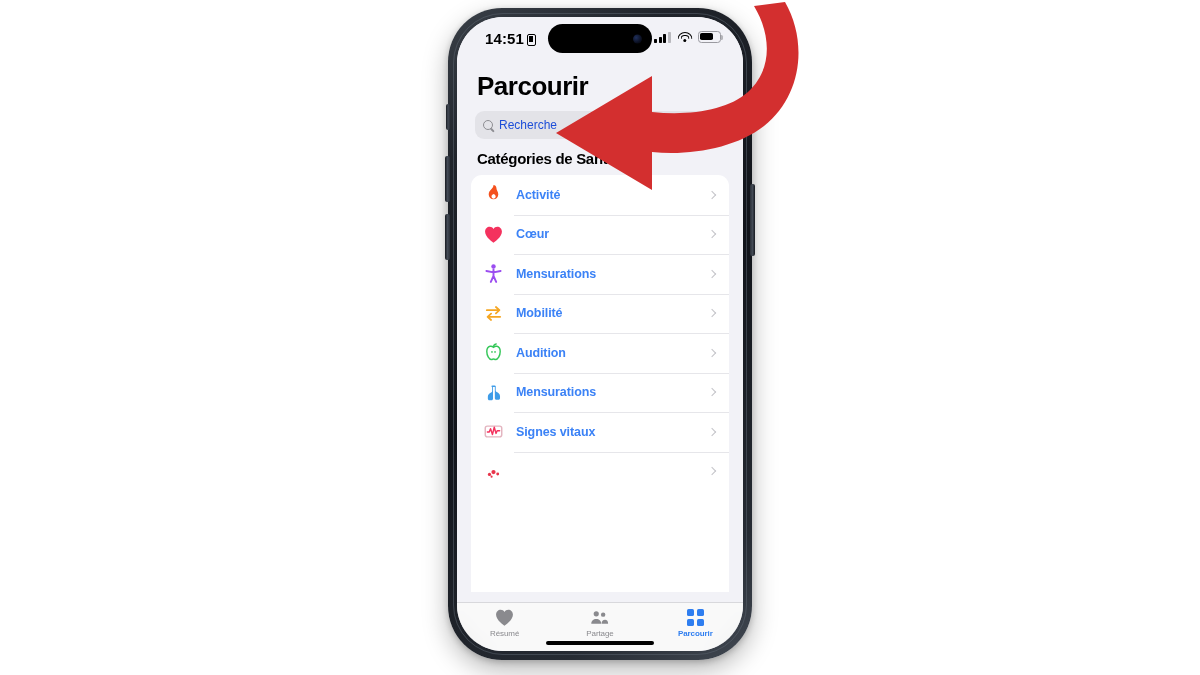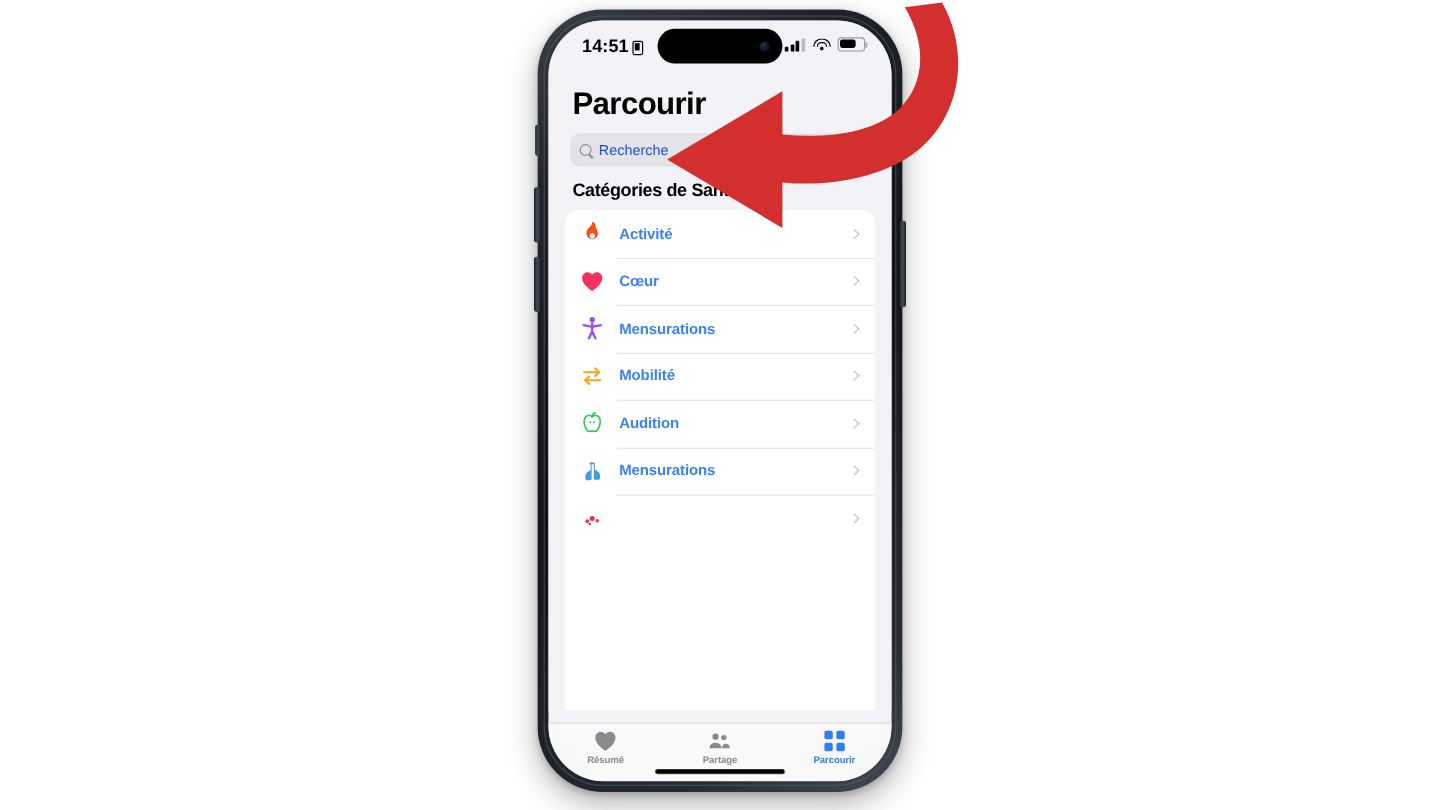--- a/index.html
+++ b/index.html
@@ -137,21 +137,21 @@
   
   .tabbar {
     position:absolute; left:0; right:0; bottom:0; height:49px;
     background:rgba(249,249,249,.96);
     border-top:.6px solid #d8d8dc;
     display:flex; align-items:flex-start; padding-top:5px;
     backdrop-filter: blur(8px);
   }
   .tab { flex:1; display:flex; flex-direction:column; align-items:center; gap:2px; }
   .tab .tic { height:19px; display:flex; align-items:center; justify-content:center; }
-  .tab .tl { font-size:8px; letter-spacing:-.1px; color:#8a8a8e; font-weight:700; }
+  .tab .tl { font-size:8px; letter-spacing:-.1px; color:#8a8a8e; font-weight:400; }
   .tab.active .tl { color:#2f7ef0; font-weight:600; }
   .grid-ic { display:grid; grid-template-columns:7px 7px; grid-template-rows:7px 7px; gap:2.5px; }
   .grid-ic i { background:#2f7ef0; border-radius:1.6px; display:block; }
   .home-ind {
     position:absolute; bottom:6px; left:50%; transform:translateX(-50%);
     width:108px; height:4.5px; border-radius:3px; background:#000;
   }
 
   
   .arrow-svg { position:absolute; left:540px; top:0px; width:270px; height:190px; pointer-events:none; }
@@ -263,20 +263,30 @@
             </div>
             <div class="row">
               <span class="ic">
                 <svg viewBox="0 0 24 24" width="23" height="23">
                   <path d="M10.6 5.4v5.1c0 .8-.4 1.2-1.1 1.5-2 .9-3.4 2.4-3.4 4.4v2.1c0 .9.7 1.6 1.6 1.6h2.2c.9 0 1.6-.7 1.6-1.6V5.4z" fill="#3e9ce8"></path>
                 <path d="M13.4 5.4v12.6c0 .9.7 1.6 1.6 1.6h2.2c.9 0 1.6-.7 1.6-1.6v-2.1c0-2-1.4-3.5-3.4-4.4-.7-.3-1.1-.7-1.1-1.5V5.4z" fill="#3e9ce8"></path>
                 <path d="M10.6 5.4h2.8" stroke="#3e9ce8" stroke-width="1.6" stroke-linecap="round"></path>
                 </svg>
               </span>
      <span class="lbl">Mensurations</span>
+     <span class="chev"></span>
+            </div>
+            <div class="row">
+              <span class="ic">
+                <svg viewBox="0 0 24 24" width="23" height="23">
+                  <rect x="3.4" y="6.4" width="17.2" height="11.2" rx="2.2" fill="none" stroke="#e3b4bf" stroke-width="1.5"></rect>
+                <path d="M5.6 12.6h2l1.3-3.6 2 6.2 1.9-7.6 1.8 6.4 1.2-2.8h2.6" fill="none" stroke="#f4325e" stroke-width="1.5" stroke-linecap="round" stroke-linejoin="round"></path>
+                </svg>
+              </span>
+     <span class="lbl">Signes vitaux</span>
      <span class="chev"></span>
             </div>
             <div class="row">
               <span class="ic">
                 <svg viewBox="0 0 24 24" width="23" height="23">
                   <circle cx="7.8" cy="15" r="1.7" fill="#e8344a"></circle>
                   <circle cx="12" cy="12.6" r="2.2" fill="#e8344a"></circle>
                 <circle cx="16.4" cy="14.6" r="1.5" fill="#e8344a"></circle>
                   <circle cx="10" cy="17.4" r="1.1" fill="#e8344a"></circle>
                 </svg>

